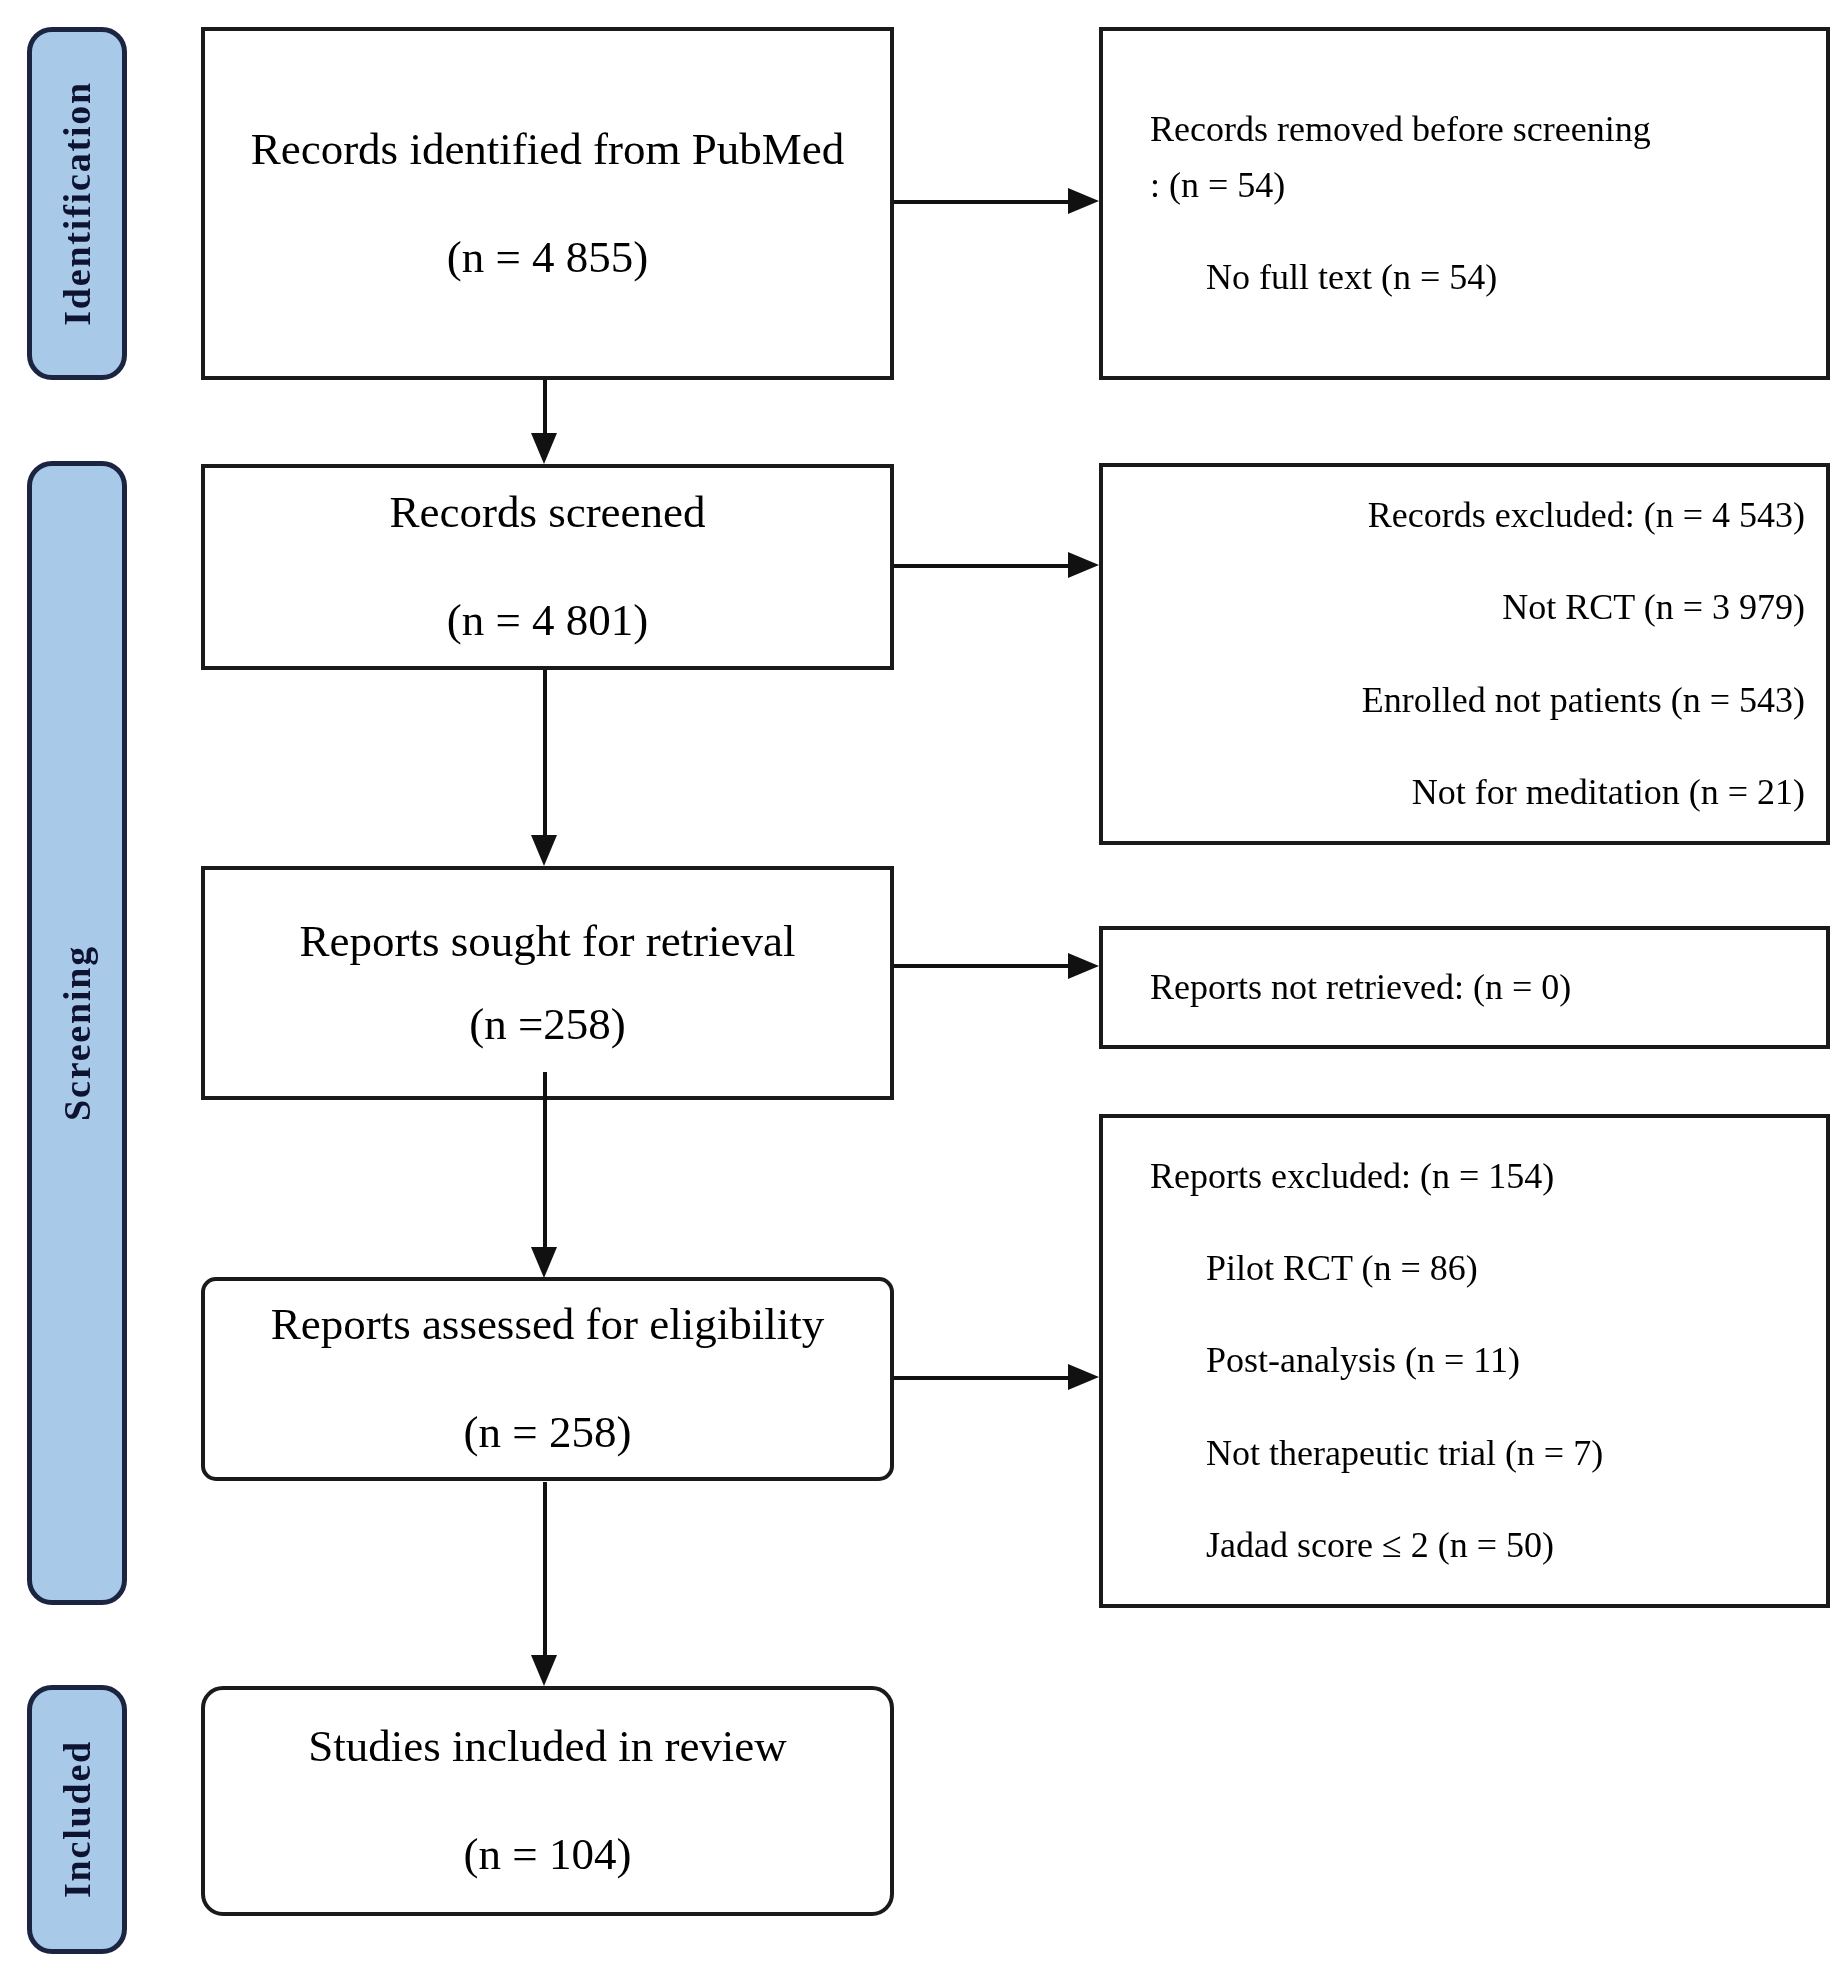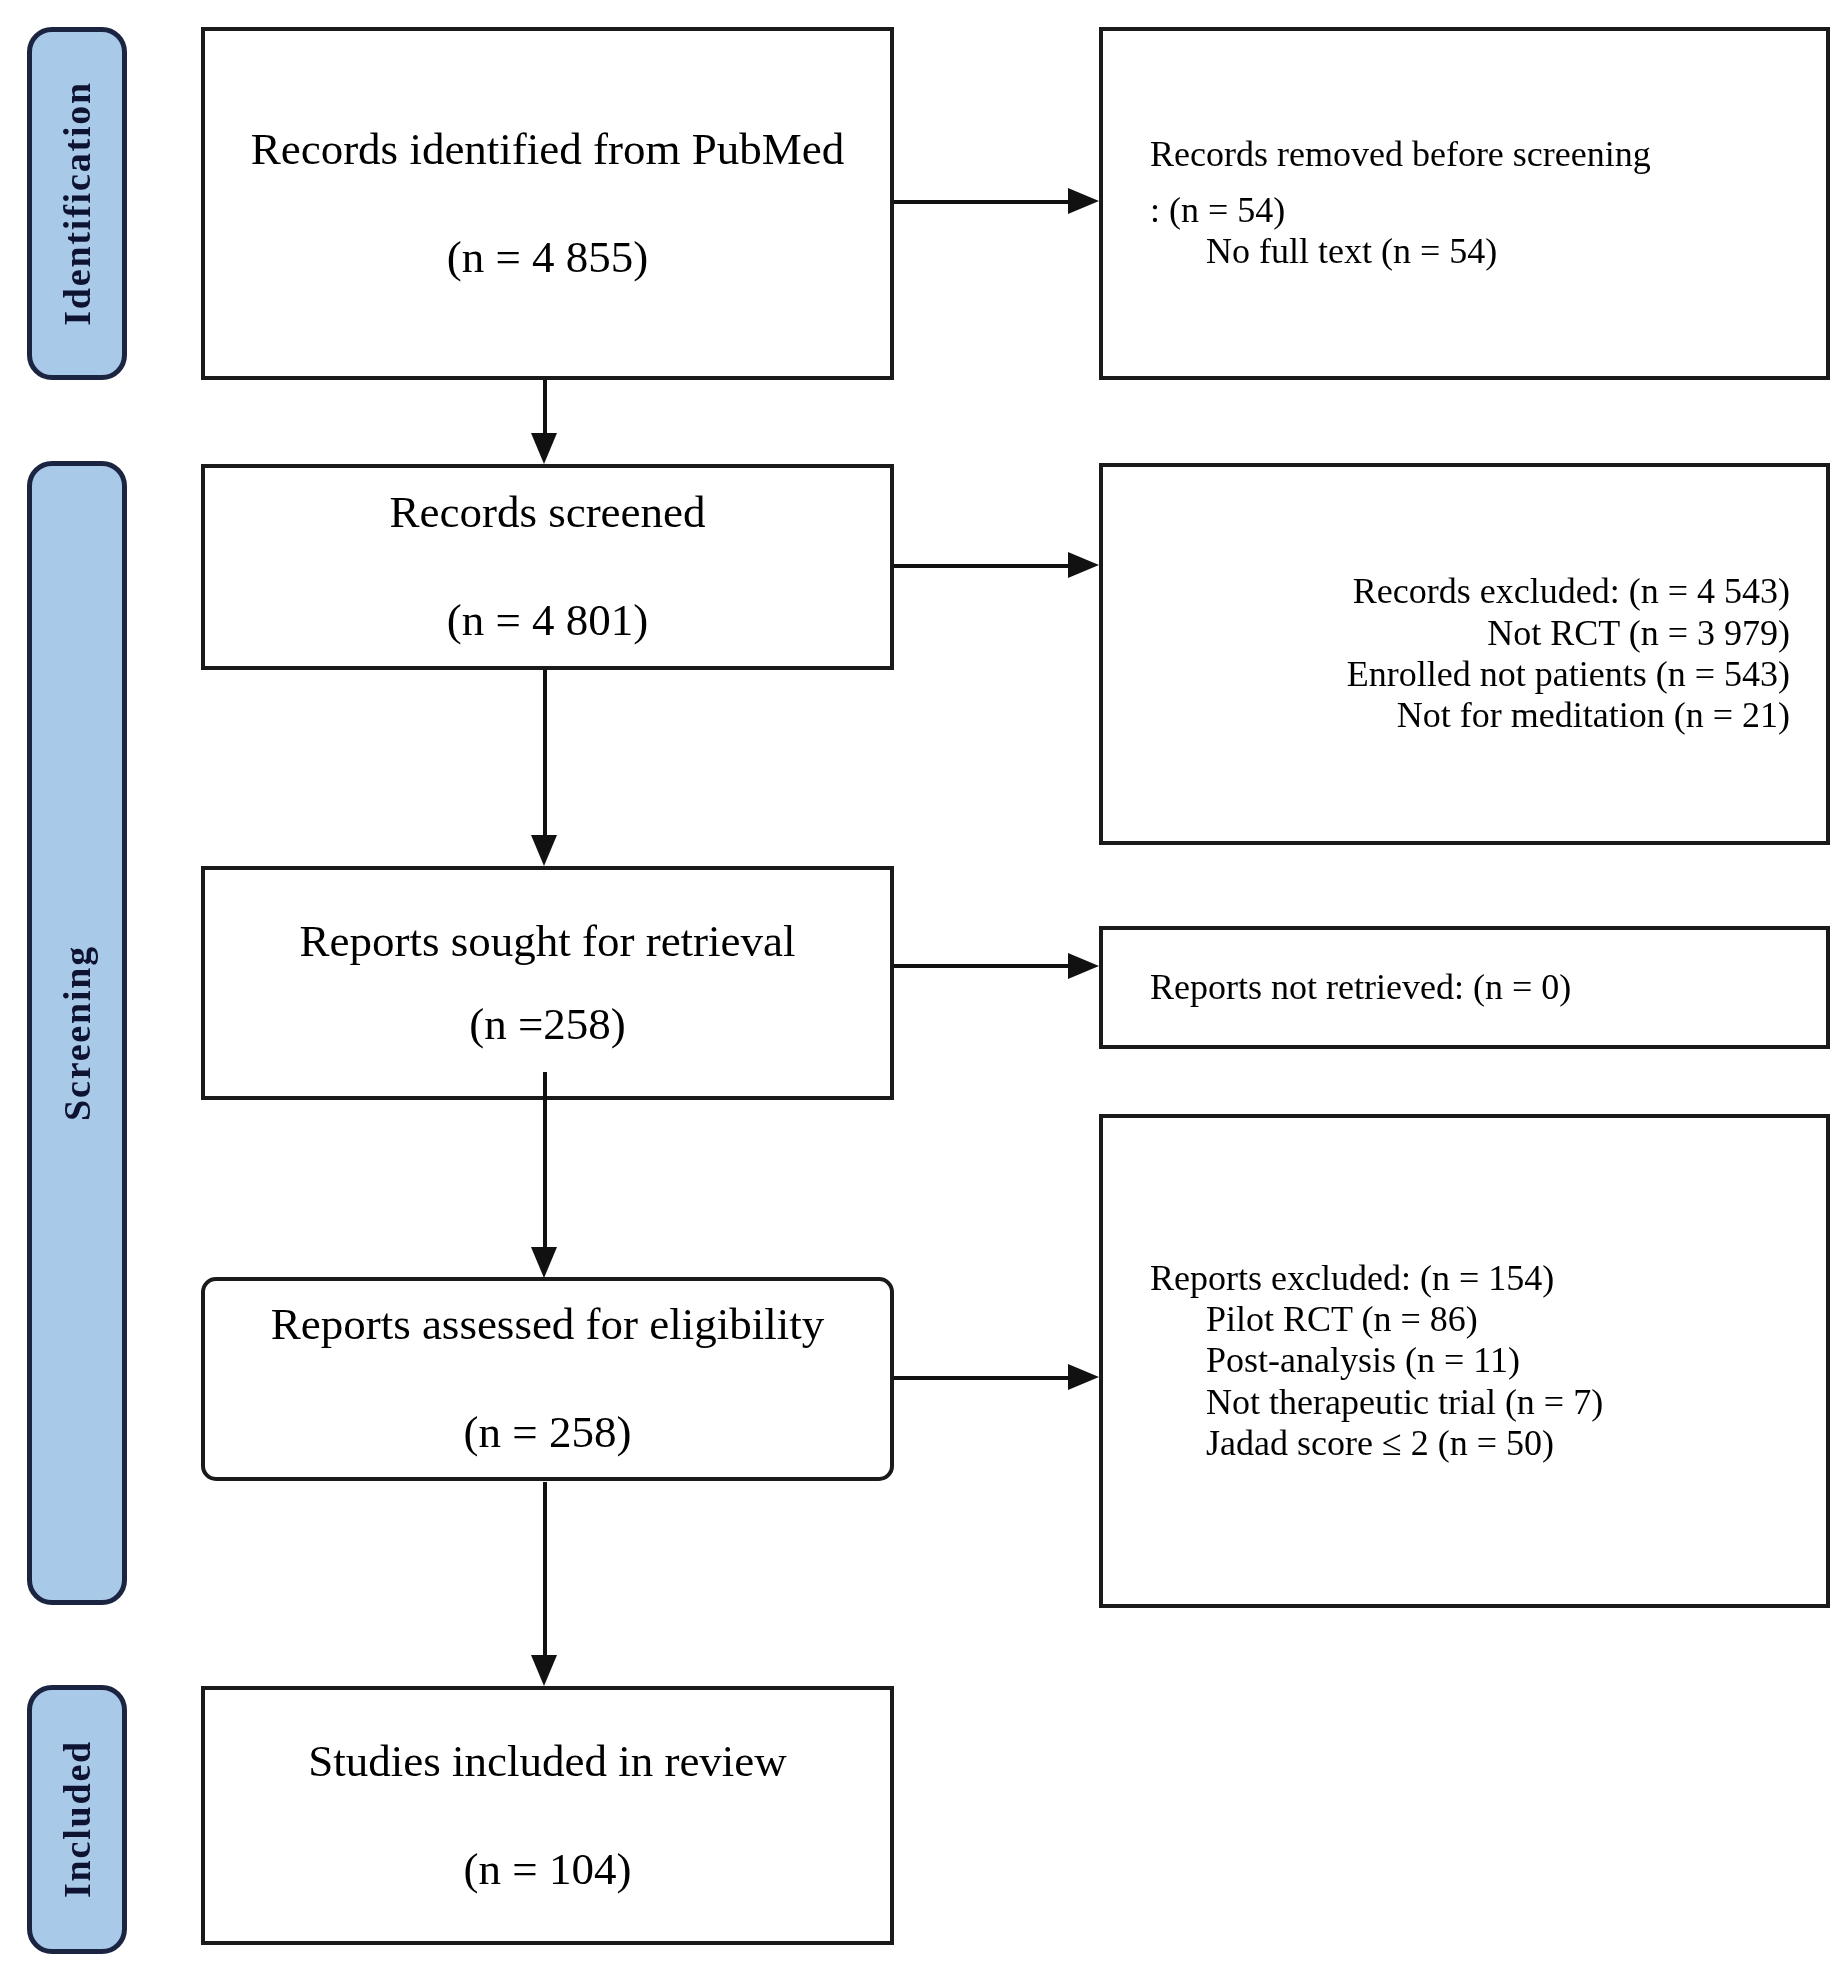--- a/index.html
+++ b/index.html
@@ -56,36 +56,37 @@
     justify-content: center;
     gap: 56px;
     text-align: center;
     font-size: 45px;
     line-height: 1.15;
   }
   #box-main-1 { top: 27px;   height: 353px; }
   #box-main-2 { top: 464px;  height: 206px; }
   #box-main-3 { top: 866px;  height: 234px; gap: 31px; }
   #box-main-4 { top: 1277px; height: 204px; border-radius: 15px; }
-  #box-main-5 { top: 1686px; height: 259px; }
+  #box-main-5 { top: 1686px; height: 230px; border-radius: 22px; }
 
   
   .sbox {
     position: absolute;
     left: 1099px;
     width: 731px;
     border: 4.5px solid #1a1a1a;
     box-sizing: border-box;
     background: #ffffff;
     display: flex;
     flex-direction: column;
     justify-content: center;
+    gap: 51px;
     font-size: 36px;
     line-height: 1.15;
-    padding: 27px 36px 27px 47px;
+    padding: 27px 21px 27px 47px;
   }
   #box-side-1 { top: 27px;   height: 353px; }
   #box-side-2 { top: 463px;  height: 382px; align-items: flex-end; }
   #box-side-3 { top: 926px; height: 123px; }
   #box-side-4 { top: 1114px; height: 494px; }
 
   .hdr-group {
     display: flex;
     flex-direction: column;
     gap: 14.5px;

